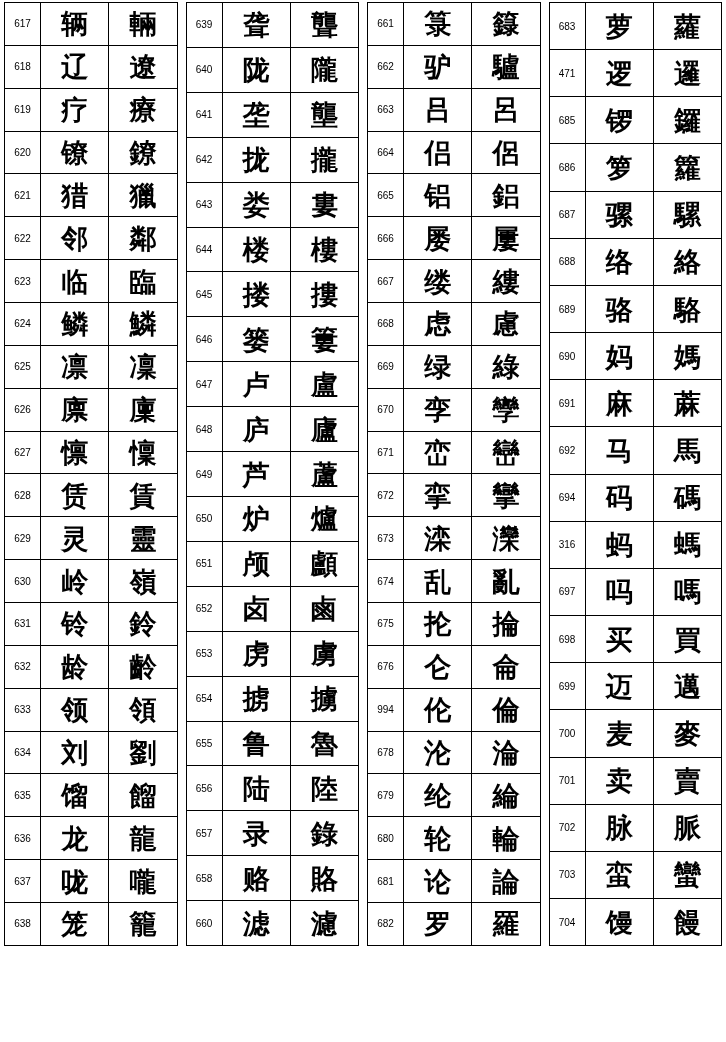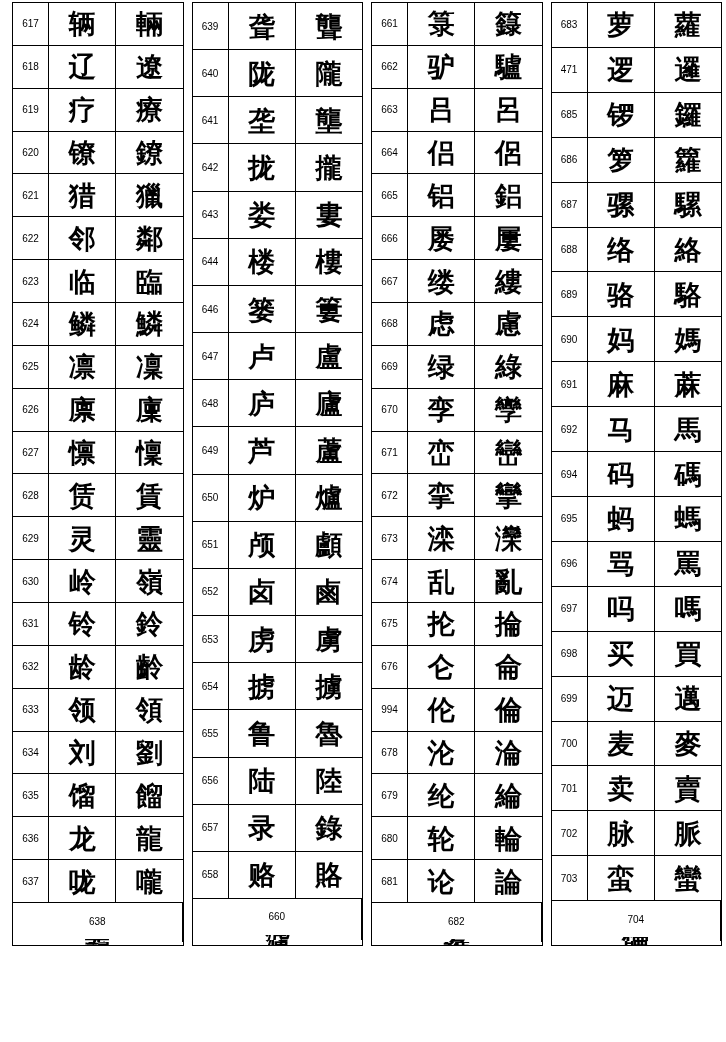--- a/index.html
+++ b/index.html
@@ -12,41 +12,40 @@
     height: 1042px;
     font-family: "Liberation Serif", serif;
     overflow: hidden;
   }
   #page {
     width: 726px;
     height: 948px;
     display: flex;
     flex-direction: row;
     box-sizing: border-box;
-    padding: 2px 4px 2px 12px;
+    padding: 2px 4px 2px 4px;
     gap: 8px;
   }
   .col {
     flex: 1 1 0;
     display: flex;
     flex-direction: column;
     border: 1px solid #000;
     box-sizing: border-box;
   }
   .row {
     flex: 1 1 0;
     display: flex;
     flex-direction: row;
     border-bottom: 1px solid #000;
     box-sizing: border-box;
     min-height: 0;
   }
   .row:last-child {
     border-bottom: none;
-    flex-direction: column;
   }
   .num {
     flex: 0 0 36px;
     border-right: 1px solid #000;
     display: flex;
     align-items: center;
     justify-content: center;
     font-family: "Liberation Sans", sans-serif;
     font-size: 10px;
     color: #000;
@@ -210,20 +209,25 @@
         <div class="num">643</div>
         <div class="simp">娄</div>
         <div class="trad">婁</div>
       </div>
       <div class="row">
         <div class="num">644</div>
         <div class="simp">楼</div>
         <div class="trad">樓</div>
       </div>
       <div class="row">
+        <div class="num">645</div>
+        <div class="simp">搂</div>
+        <div class="trad">摟</div>
+      </div>
+      <div class="row">
         <div class="num">646</div>
         <div class="simp">篓</div>
         <div class="trad">簍</div>
       </div>
       <div class="row">
         <div class="num">647</div>
         <div class="simp">卢</div>
         <div class="trad">盧</div>
       </div>
       <div class="row">
@@ -449,28 +453,23 @@
         <div class="num">692</div>
         <div class="simp">马</div>
         <div class="trad">馬</div>
       </div>
       <div class="row">
         <div class="num">694</div>
         <div class="simp">码</div>
         <div class="trad">碼</div>
       </div>
       <div class="row">
-        <div class="num">695</div>
+        <div class="num">316</div>
         <div class="simp">蚂</div>
         <div class="trad">螞</div>
-      </div>
-      <div class="row">
-        <div class="num">696</div>
-        <div class="simp">骂</div>
-        <div class="trad">罵</div>
       </div>
       <div class="row">
         <div class="num">697</div>
         <div class="simp">吗</div>
         <div class="trad">嗎</div>
       </div>
       <div class="row">
         <div class="num">698</div>
         <div class="simp">买</div>
         <div class="trad">買</div>

